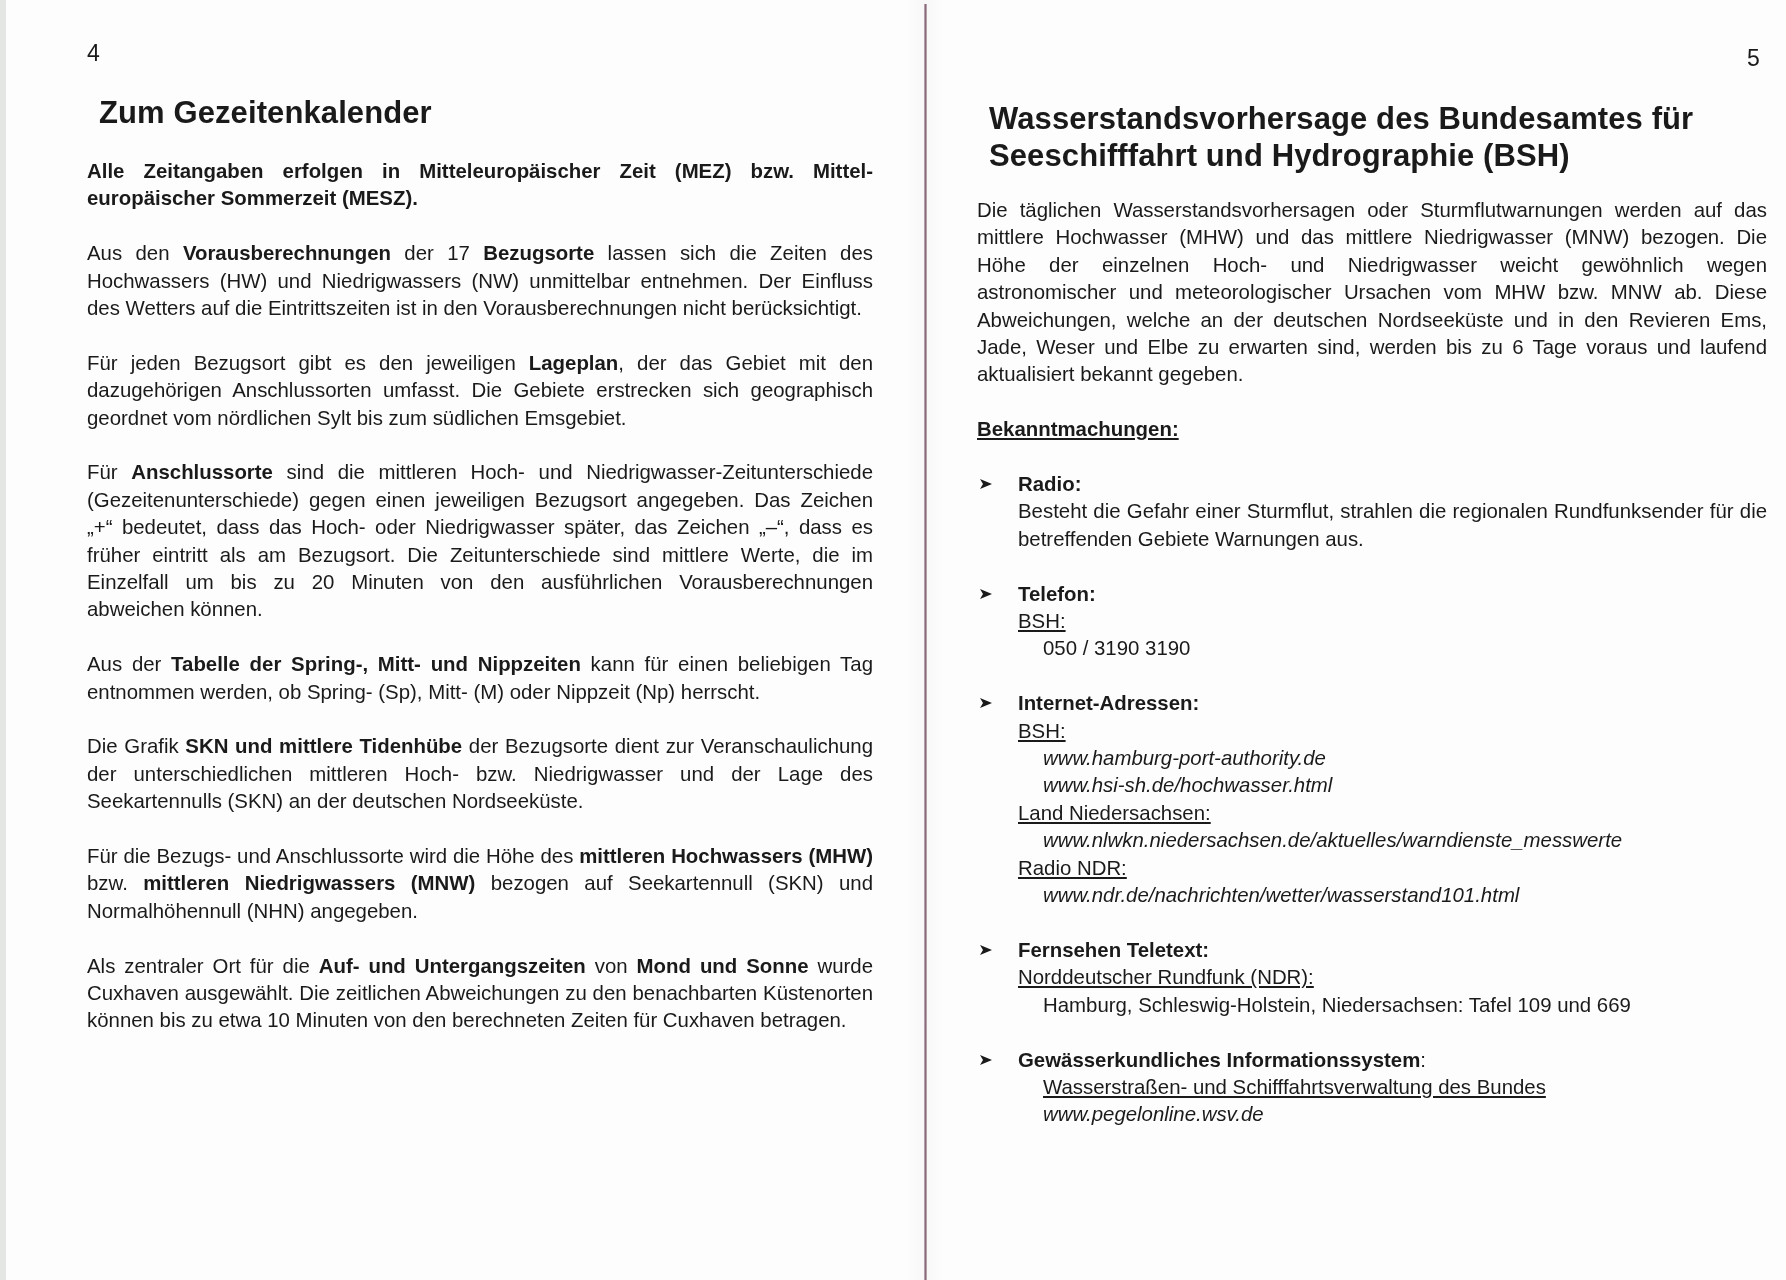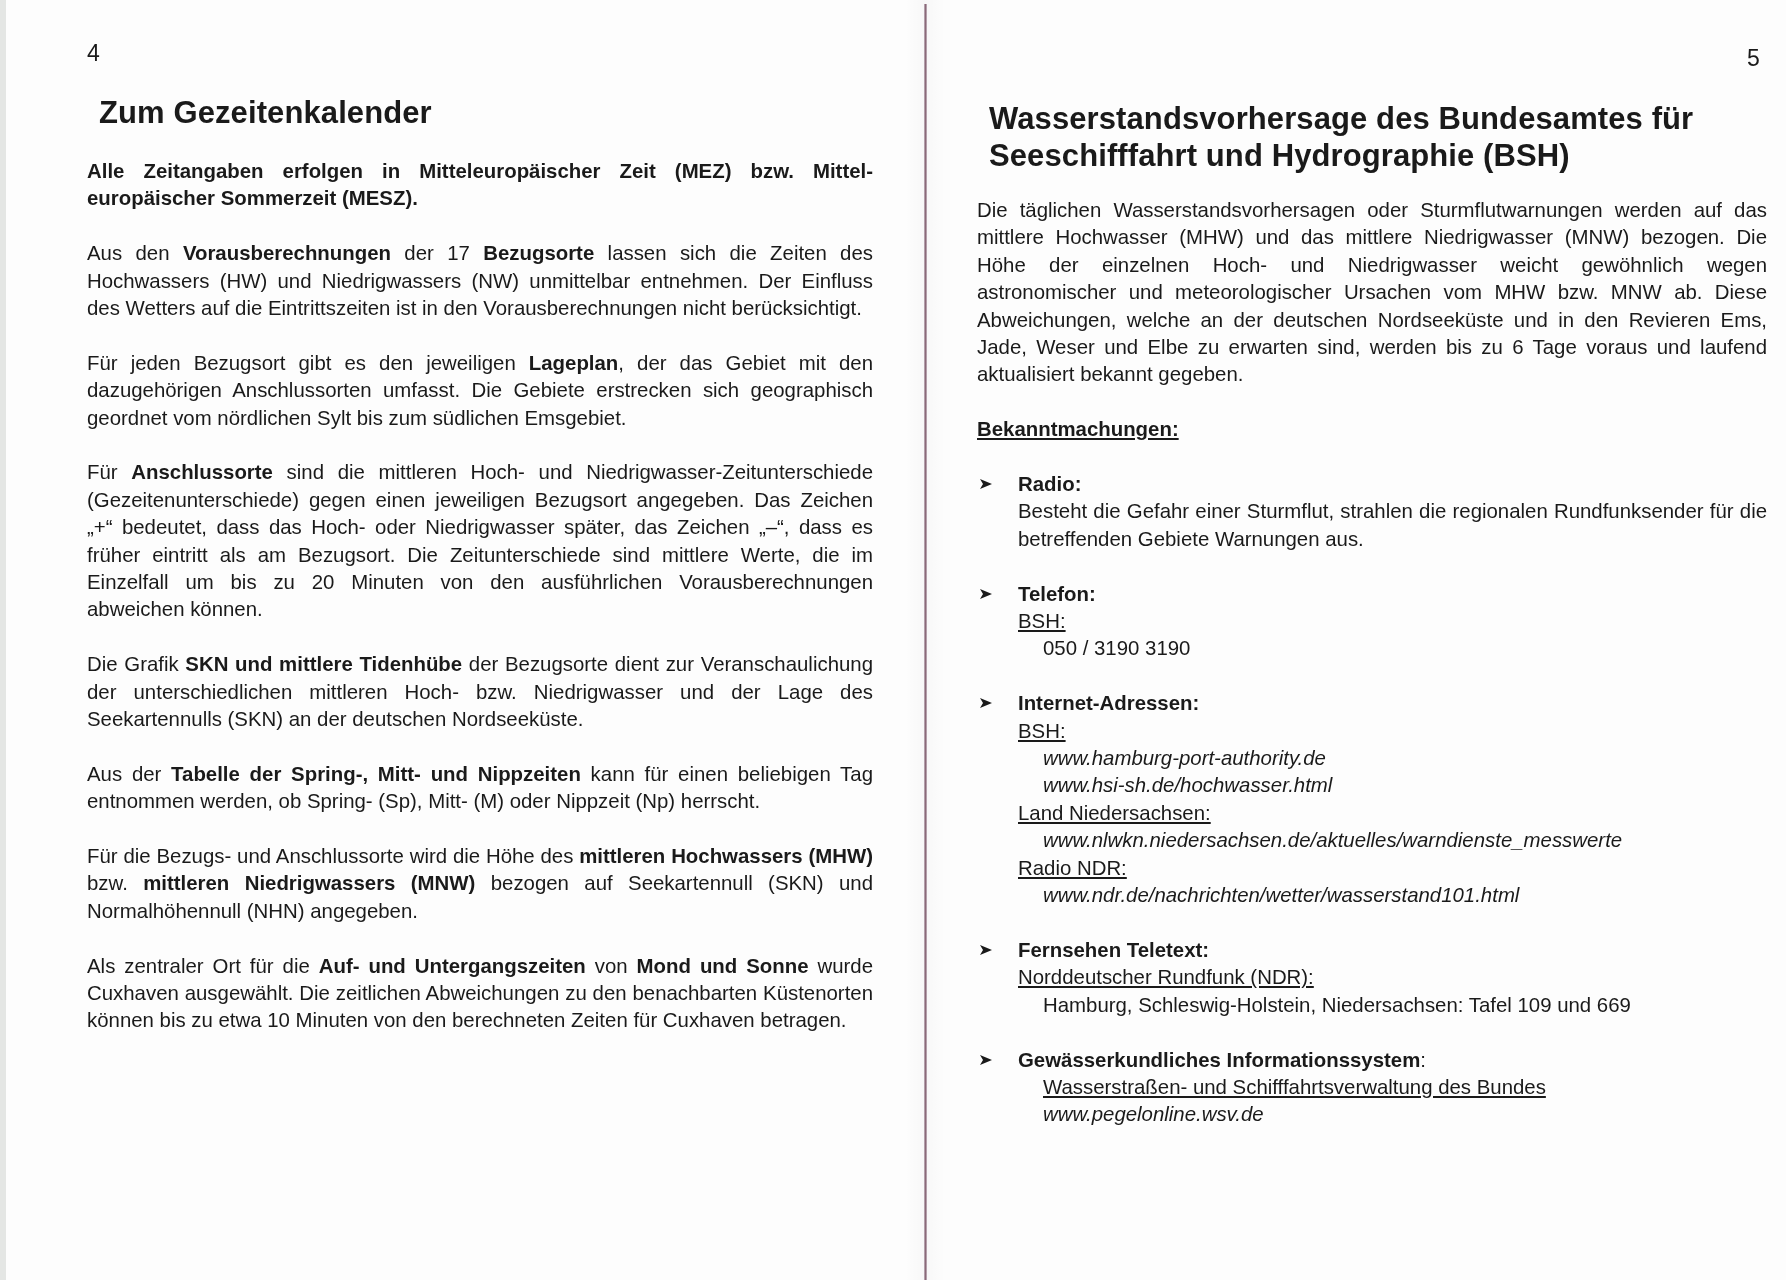--- a/index.html
+++ b/index.html
@@ -60,22 +60,22 @@
 <div class="spine"></div>
 
 <div class="page page-left">
   <div class="page-number">4</div>
   <h1 class="main-heading">Zum Gezeitenkalender</h1>
   <div class="body" id="left-body">
       <p><b>Alle Zeitangaben erfolgen in Mitteleuropäischer Zeit (MEZ) bzw. Mittel­europäischer Sommerzeit (MESZ).</b></p>
       <p><span>Aus den </span><b>Vorausberechnungen</b><span> der 17 </span><b>Bezugsorte</b><span> lassen sich die Zeiten des Hochwassers (HW) und Niedrigwassers (NW) unmittelbar entnehmen. Der Einfluss des Wetters auf die Eintrittszeiten ist in den Vorausberechnungen nicht berücksichtigt.</span></p>
       <p><span>Für jeden Bezugsort gibt es den jeweiligen </span><b>Lageplan</b><span>, der das Gebiet mit den dazugehörigen Anschlussorten umfasst. Die Gebiete erstrecken sich geogra­phisch geordnet vom nördlichen Sylt bis zum südlichen Emsgebiet.</span></p>
       <p><span>Für </span><b>Anschlussorte</b><span> sind die mittleren Hoch- und Niedrigwasser-Zeitunter­schiede (Gezeitenunterschiede) gegen einen jeweiligen Bezugsort angegeben. Das Zeichen „+“ bedeutet, dass das Hoch- oder Niedrigwasser später, das Zeichen „–“, dass es früher eintritt als am Bezugsort. Die Zeitunterschiede sind mittlere Werte, die im Einzelfall um bis zu 20 Minuten von den ausführlichen Vorausberechnungen abweichen können.</span></p>
+      <p><span>Aus der </span><b>Tabelle der Spring-, Mitt- und Nippzeiten</b><span> kann für einen beliebigen Tag entnommen werden, ob Spring- (Sp), Mitt- (M) oder Nippzeit (Np) herrscht.</span></p>
       <p><span>Die Grafik </span><b>SKN und mittlere Tidenhübe</b><span> der Bezugsorte dient zur Veran­schaulichung der unterschiedlichen mittleren Hoch- bzw. Niedrigwasser und der Lage des Seekartennulls (SKN) an der deutschen Nordseeküste.</span></p>
-      <p><span>Aus der </span><b>Tabelle der Spring-, Mitt- und Nippzeiten</b><span> kann für einen beliebigen Tag entnommen werden, ob Spring- (Sp), Mitt- (M) oder Nippzeit (Np) herrscht.</span></p>
       <p><span>Für die Bezugs- und Anschlussorte wird die Höhe des </span><b>mittleren Hochwas­sers (MHW)</b><span> bzw. </span><b>mittleren Niedrigwassers (MNW)</b><span> bezogen auf Seekarten­null (SKN) und Normalhöhennull (NHN) angegeben.</span></p>
       <p><span>Als zentraler Ort für die </span><b>Auf- und Untergangszeiten</b><span> von </span><b>Mond und Sonne</b><span> wurde Cuxhaven ausgewählt. Die zeitlichen Abweichungen zu den benachbar­ten Küstenorten können bis zu etwa 10 Minuten von den berechneten Zeiten für Cuxhaven betragen.</span></p>
     </div>
 </div>
 
 <div class="page page-right">
   <div class="page-number">5</div>
   <h1 class="main-heading">
     <span>Wasserstandsvorhersage des Bundesamtes für</span><br>
     <span>Seeschifffahrt und Hydrographie (BSH)</span>

